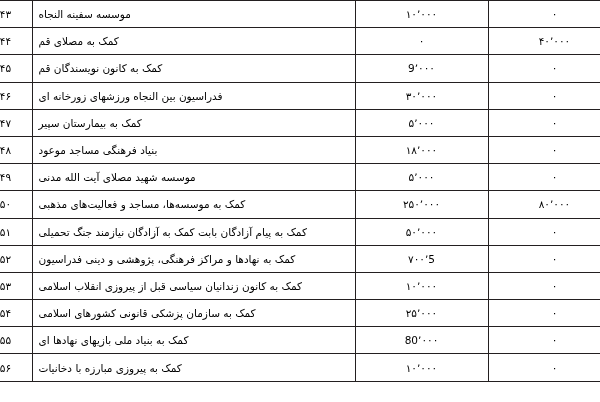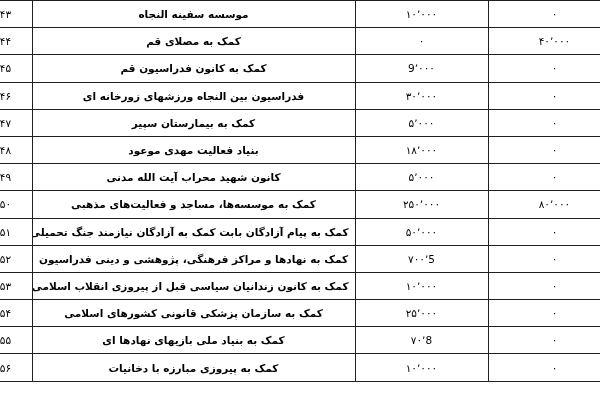--- a/index.html
+++ b/index.html
@@ -39,24 +39,23 @@
     white-space: nowrap;
     overflow: hidden;
   }
   td.col-row {
     width: 40px;
     text-align: center;
     font-size: 11px;
   }
   td.col-title {
     width: 310px;
-    text-align: center;
+    text-align: left;
     padding-left: 8px;
     font-size: 10.5px;
-    font-weight: bold;
   }
   td.col-num-a {
     width: 120px;
     text-align: center;
     font-size: 10.5px;
     margin-top: 40px;
   }
   td.col-num-b {
     width: 120px;
     text-align: center;
@@ -77,45 +76,45 @@
         </tr>
         <tr>
           <td class="col-num-b">۴۰٬۰۰۰</td>
           <td class="col-num-a">۰</td>
           <td class="col-title">کمک به مصلای قم</td>
           <td class="col-row">۴۴</td>
         </tr>
         <tr>
           <td class="col-num-b">۰</td>
           <td class="col-num-a">9٬۰۰۰</td>
-          <td class="col-title">کمک به کانون فدراسیون قم</td>
+          <td class="col-title">کمک به کانون نویسندگان قم</td>
           <td class="col-row">۴۵</td>
         </tr>
         <tr>
           <td class="col-num-b">۰</td>
           <td class="col-num-a">۳۰٬۰۰۰</td>
           <td class="col-title">فدراسیون بین النجاه ورزشهای زورخانه ای</td>
           <td class="col-row">۴۶</td>
         </tr>
         <tr>
           <td class="col-num-b">۰</td>
           <td class="col-num-a">۵٬۰۰۰</td>
           <td class="col-title">کمک به بیمارستان سپیر</td>
           <td class="col-row">۴۷</td>
         </tr>
         <tr>
           <td class="col-num-b">۰</td>
           <td class="col-num-a">۱۸٬۰۰۰</td>
-          <td class="col-title">بنیاد فعالیت مهدی موعود</td>
+          <td class="col-title">بنیاد فرهنگی مساجد موعود</td>
           <td class="col-row">۴۸</td>
         </tr>
         <tr>
           <td class="col-num-b">۰</td>
           <td class="col-num-a">۵٬۰۰۰</td>
-          <td class="col-title">کانون شهید محراب آیت الله مدنی</td>
+          <td class="col-title">موسسه شهید مصلای آیت الله مدنی</td>
           <td class="col-row">۴۹</td>
         </tr>
         <tr>
           <td class="col-num-b">۸۰٬۰۰۰</td>
           <td class="col-num-a">۲۵۰٬۰۰۰</td>
           <td class="col-title">کمک به موسسه‌ها، مساجد و فعالیت‌های مذهبی</td>
           <td class="col-row">۵۰</td>
         </tr>
         <tr>
           <td class="col-num-b">۰</td>
@@ -136,21 +135,21 @@
           <td class="col-row">۵۳</td>
         </tr>
         <tr>
           <td class="col-num-b">۰</td>
           <td class="col-num-a">۲۵٬۰۰۰</td>
           <td class="col-title">کمک به سازمان پزشکی قانونی کشورهای اسلامی</td>
           <td class="col-row">۵۴</td>
         </tr>
         <tr>
           <td class="col-num-b">۰</td>
-          <td class="col-num-a">۷۰٬8</td>
+          <td class="col-num-a">80٬۰۰۰</td>
           <td class="col-title">کمک به بنیاد ملی بازیهای نهادها ای</td>
           <td class="col-row">۵۵</td>
         </tr>
         <tr>
           <td class="col-num-b">۰</td>
           <td class="col-num-a">۱۰٬۰۰۰</td>
           <td class="col-title">کمک به پیروزی مبارزه با دخانیات</td>
           <td class="col-row">۵۶</td>
         </tr>
       </tbody>

